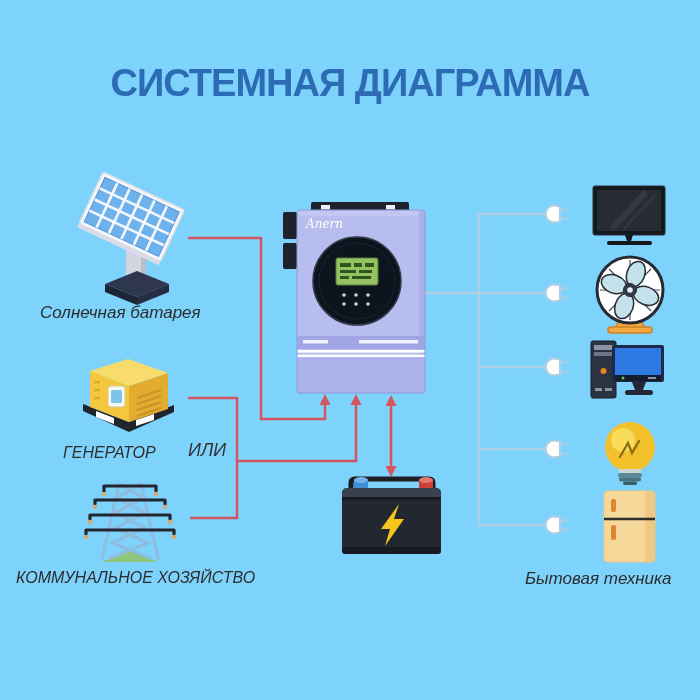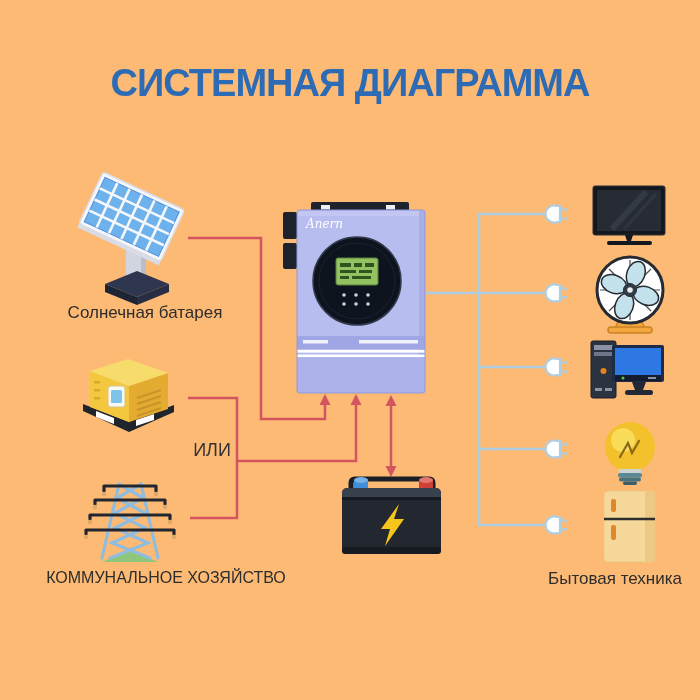--- a/index.html
+++ b/index.html
@@ -1,21 +1,21 @@
 <!DOCTYPE html>
 <html><head>
 <meta charset="utf-8">
 <style>
   html,body{margin:0;padding:0;background:#fff;}
-  .stage{position:relative;width:700px;height:700px;background:#fdba74;
+  .stage{position:relative;width:700px;height:700px;background:#7dd3fc;
          font-family:"Liberation Sans",sans-serif;overflow:hidden;}
   .title{position:absolute;left:0;right:0;top:62px;text-align:center;
          font-size:38px;font-weight:700;letter-spacing:-1px;color:#2d6cb5;}
   svg.diagram{position:absolute;left:0;top:0;}
-  .lbl{position:absolute;text-align:center;color:#2d2d2d;font-size:17px;line-height:1.28;}
+  .lbl{position:absolute;text-align:left;color:#2d2d2d;font-size:17px;line-height:1.28;font-style:italic;}
   .lbl.caps{font-size:16px;}
   .lbl.or{font-size:18px;color:#333;}
 </style>
 </head>
 <body>
 
 <div class="stage">
 
   <div class="title">СИСТЕМНАЯ ДИАГРАММА</div>
 
@@ -252,21 +252,22 @@
       <rect x="604" y="491" width="51" height="71" rx="4" fill="#f7d89b" stroke="#ecc77f"></rect>
       <rect x="645" y="491" width="10" height="71" rx="3" fill="#edc983"></rect>
       <line x1="604" y1="519" x2="655" y2="519" stroke="#2e2e2e" stroke-width="2.5"></line>
       <rect x="611" y="499" width="5" height="13" rx="2" fill="#e0862f"></rect>
       <rect x="611" y="525" width="5" height="15" rx="2" fill="#e0862f"></rect>
     </g>
   </svg>
 
   <div class="lbl" style="left:40px;top:302px;width:210px;">Солнечная батарея</div>
 
+  <div class="lbl caps" style="left:63px;top:443px;width:150px;">ГЕНЕРАТОР</div>
 
   <div class="lbl or" style="left:188px;top:439px;width:48px;">ИЛИ</div>
 
-  <div class="lbl caps" style="left:26px;top:568px;width:280px;">КОММУНАЛЬНОЕ ХОЗЯЙСТВО</div>
+  <div class="lbl caps" style="left:16px;top:568px;width:280px;">КОММУНАЛЬНОЕ ХОЗЯЙСТВО</div>
 
 
   <div class="lbl" style="left:525px;top:568px;width:180px;">Бытовая техника</div>
 
 </div>
 
 </body></html>

